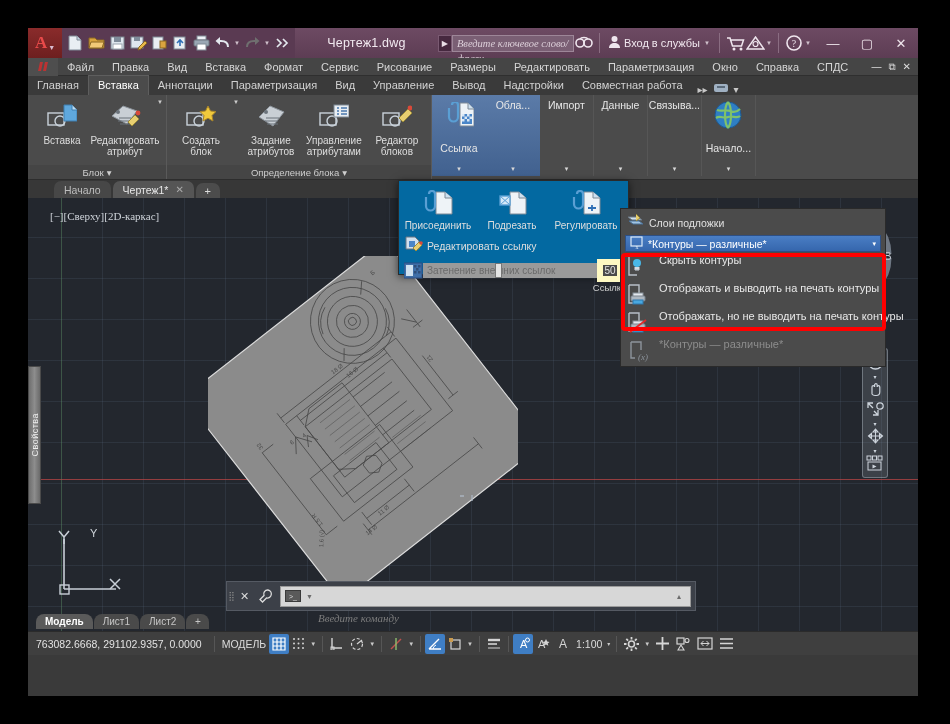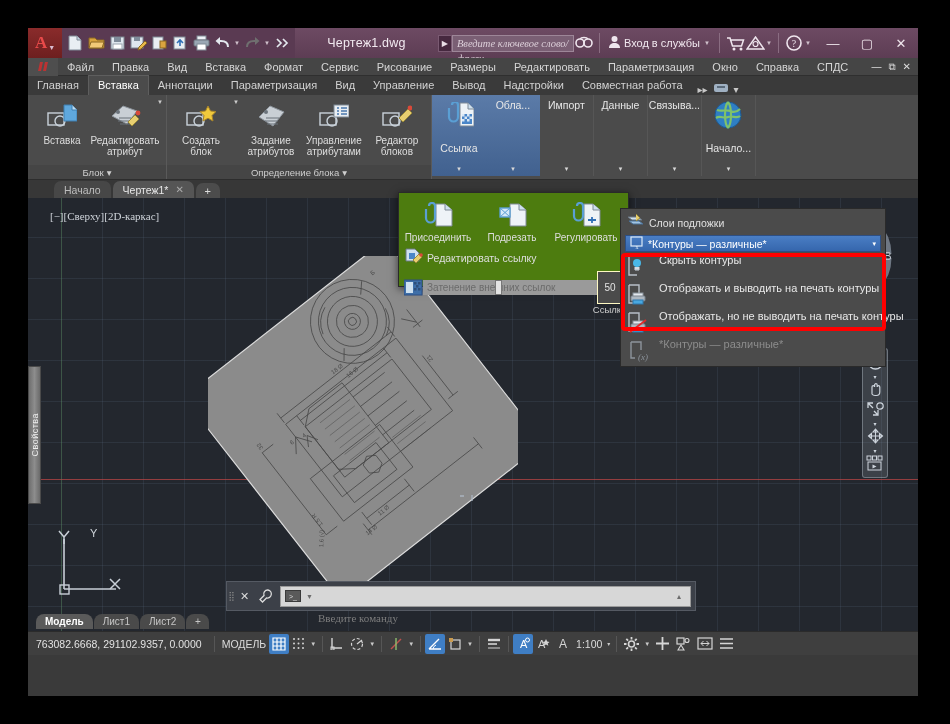--- a/index.html
+++ b/index.html
@@ -86,35 +86,35 @@
 
   .stack-btn { width:54px; height:81px; display:flex; flex-direction:column; align-items:center;
     justify-content:space-between; padding:4px 2px 3px; }
   .stack-btn.hl { background:linear-gradient(to bottom,#5b7ba8,#41618f); }
   .stack-btn .lbl { color:#e6e6e6; font-size:10.5px; text-align:center; }
   .stack-btn .dn { color:#d8d8d8; font-size:7px; }
   .stack-btn:not(.hl) { border-right:1px solid #565656; }
 
   
   .flyout {
-    position:absolute; left:370px; top:164px; width:231px; height:95px;
-    background:#4d7c0f; border:1px solid #2a2a2a; z-index:40;
+    position:absolute; left:370px; top:152px; width:231px; height:95px;
+    background:#0369a1; border:1px solid #2a2a2a; z-index:40;
     box-shadow:0 2px 8px rgba(0,0,0,.6);
     display:flex; flex-direction:column;
   }
   .flyout-row1 { display:flex; padding:4px 3px 0; gap:2px;}
   .fb { width:72px; display:flex; flex-direction:column; align-items:center; gap:2px; padding:2px 0;}
   .fb .lbl { color:#dedede; font-size:10px; }
   .flyout-row2 { display:flex; align-items:center; gap:4px; padding:2px 5px; }
   .flyout-row2 .lbl { color:#dedede; font-size:10.5px; }
   .fade-row { display:flex; align-items:center; gap:0; padding:1px 5px 0; }
   .fade-slider { flex:1; height:15px; background:#9a9a9a; position:relative; display:flex; align-items:center;}
   .fade-slider .lbl { color:#6b6b6b; font-size:10px; padding-left:4px;}
   .fade-knob { position:absolute; left:72px; top:0; width:7px; height:15px; background:#e3e3e3; border:1px solid #777;}
-  .fade-val { width:26px; height:33px; background:#4b4b4b; border:1px solid #fef9c3;
+  .fade-val { width:26px; height:23px; background:#4b4b4b; border:6px solid #fef9c3;
     color:#e3e3e3; font-size:10px; display:flex; align-items:center; justify-content:center; }
   .flyout-title { margin-top:auto; height:13px; color:#cfcfcf; font-size:9.5px;
     display:flex; align-items:center; justify-content:flex-end; padding-right:7px; }
 
   
   .ul-panel {
     position:absolute; left:592px; top:180px; width:266px; z-index:50;
     background:#4b4b4b; border:1px solid #2a2a2a; padding:3px 0 0;
   }
   .ul-head { display:flex; align-items:center; gap:5px; padding:1px 6px 3px; }
@@ -181,21 +181,21 @@
     position:absolute; left:198px; bottom:20px; width:470px; height:30px;
     background:#3c4048; border:1px solid #555a63; display:flex; align-items:center;
   }
   .cmd-grip { width:7px; height:100%; display:flex; align-items:center; justify-content:center;
     color:#888; font-size:9px; letter-spacing:-2px;}
   .cmd-x, .cmd-wr { width:21px; height:100%; display:flex; align-items:center; justify-content:center; }
   .cmd-input { flex:1; height:21px; margin:0 4px; background:#d7d7d7; border:1px solid #9a9a9a;
     display:flex; align-items:center; gap:5px; padding:0 4px; }
   .cmd-prompt-ico { width:16px; height:12px; background:#5a5a5a; border:1px solid #3a3a3a;
     color:#ddd; font-size:7px; display:flex; align-items:center; justify-content:center; }
-  .cmd-ph { color:#7d7d7d; font-size:11px; font-family:"Liberation Serif",serif;margin-top:43px;}
+  .cmd-ph { color:#7d7d7d; font-size:11px; font-style:italic; font-family:"Liberation Serif",serif;margin-top:43px;}
   .cmd-up { margin-left:auto; color:#6c6c6c; font-size:8px; padding-right:5px;}
 
   
   .ltabs { position:absolute; left:8px; bottom:2px; display:flex; align-items:flex-end; gap:1px; z-index:5;}
   .ltab { height:15px; background:#4a4a4a; color:#c6c6c6; font-size:10px; padding:0 9px;
     display:flex; align-items:center; border-top-left-radius:8px; border-top-right-radius:8px;}
   .ltab.active { background:#5a5a5a; color:#fff; font-weight:bold; }
   .ltab-plus { width:23px; justify-content:center; }
 
   

